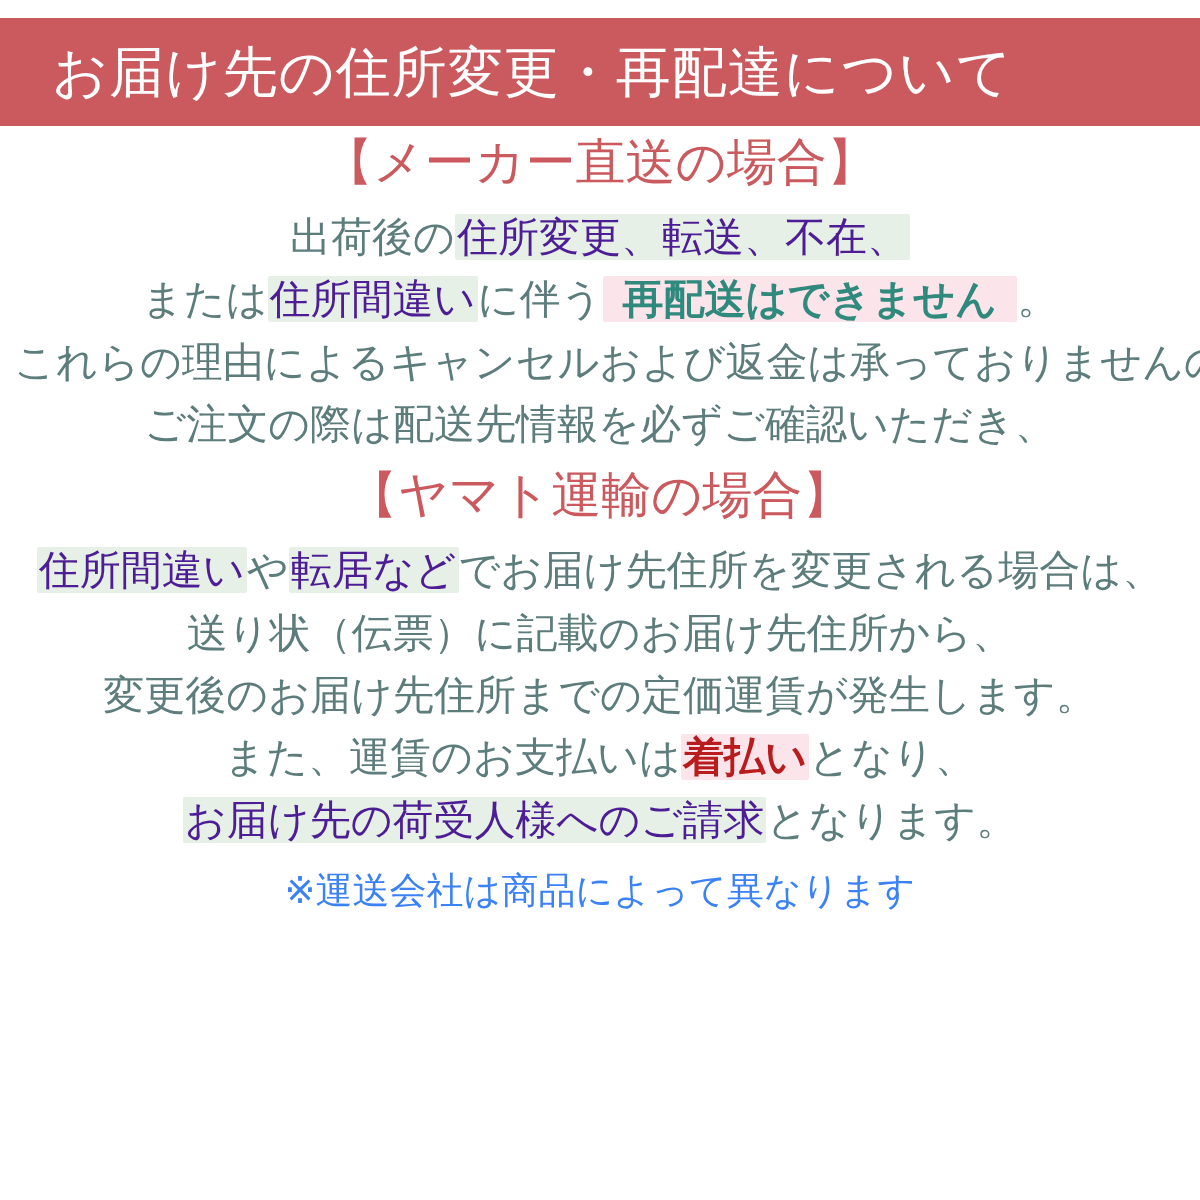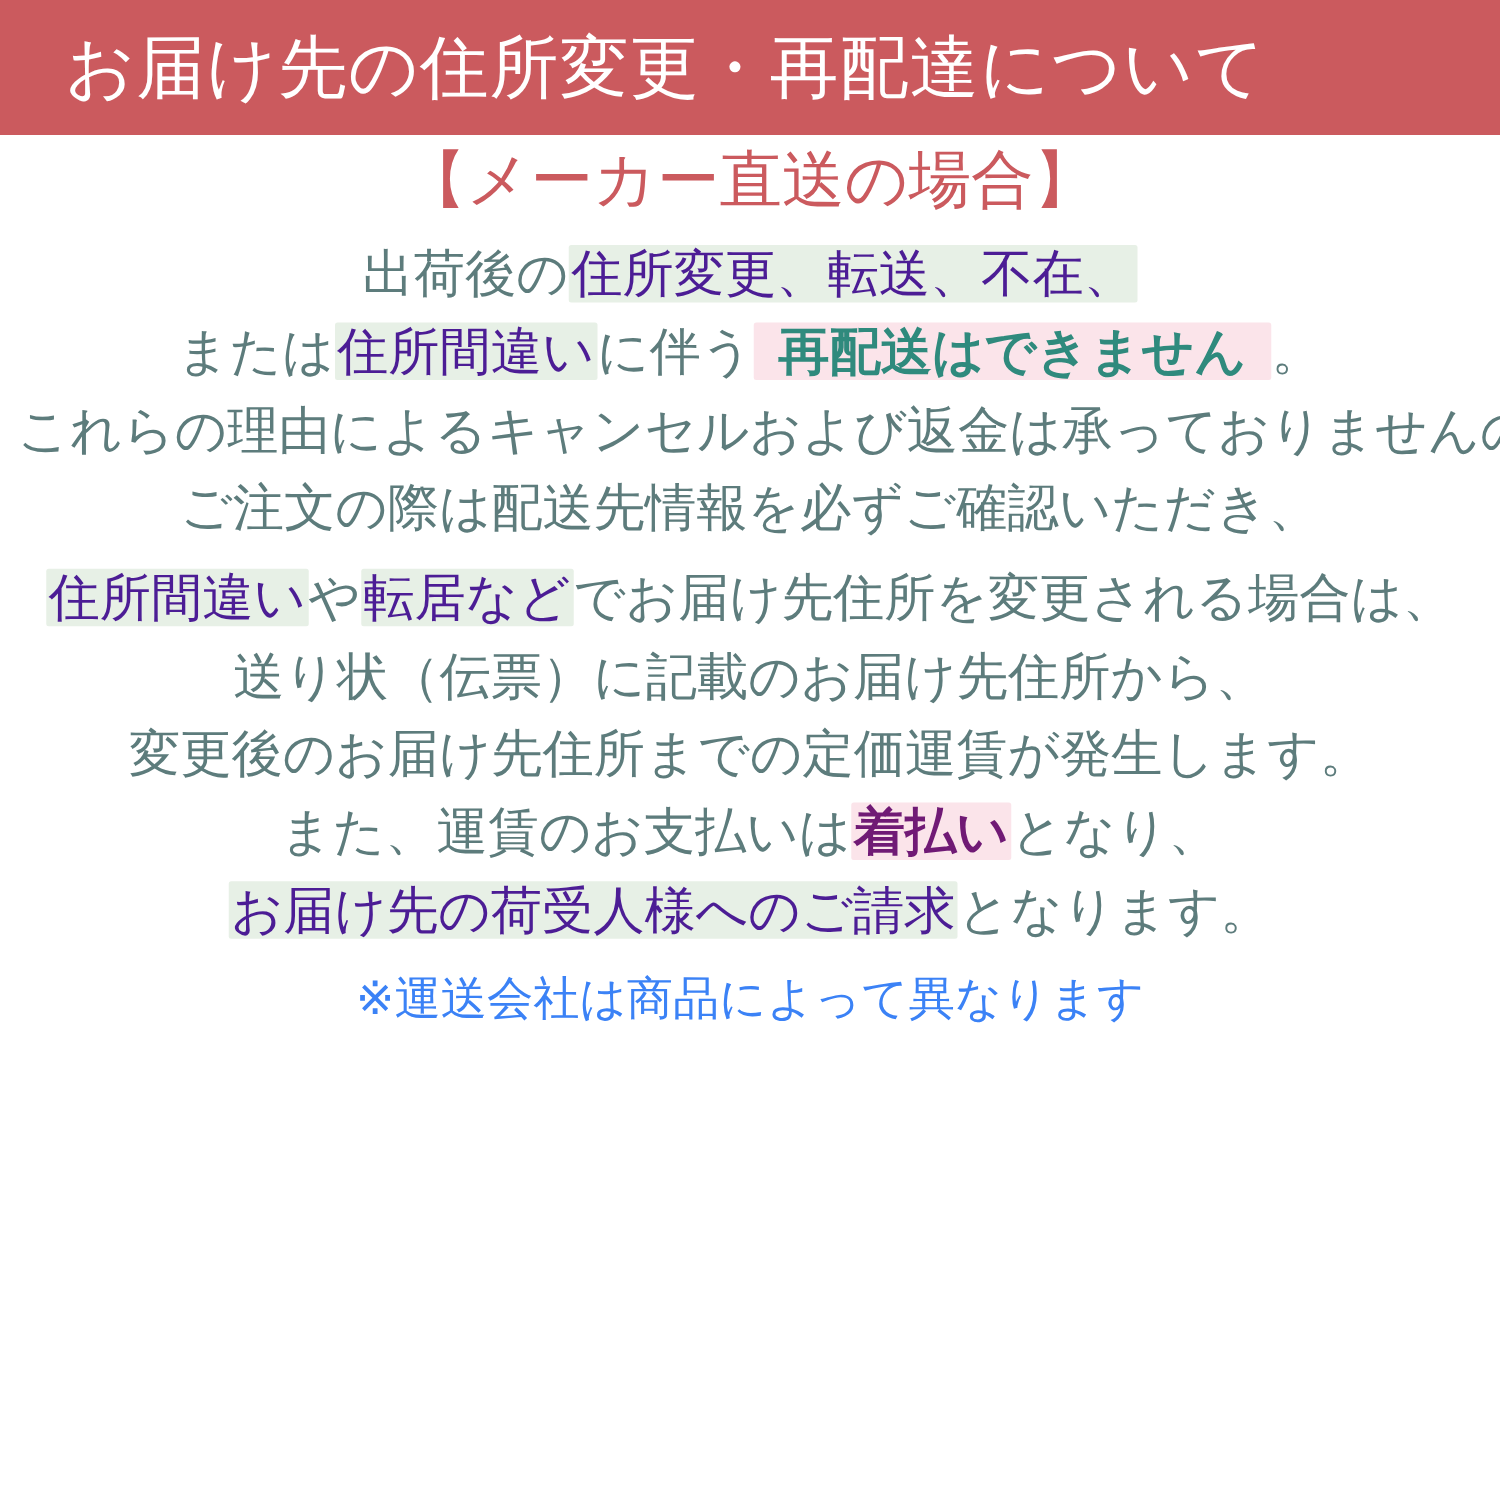--- a/index.html
+++ b/index.html
@@ -20,20 +20,21 @@
     box-sizing: border-box;
   }
   .header-band {
     width: 100%;
     height: 108px;
     background: #cb5a5e;
     display: flex;
     align-items: center;
     padding-left: 52px;
     box-sizing: border-box;
+    margin-top: 18px;
   }
   .header-band .header-title {
     color: #ffffff;
     font-size: 55px;
     letter-spacing: 1px;
     font-weight: normal;
     line-height: 1;
     white-space: nowrap;
   }
   .content {
@@ -63,21 +64,21 @@
     border-radius: 2px;
   }
   .hl-pink {
     color: #2f8a7d;
     background: #fbe4ea;
     font-weight: bold;
     padding: 0 20px;
     border-radius: 2px;
   }
   .hl-pink-red {
-    color: #701a75;
+    color: #b91c1c;
     background: #fbe4ea;
     font-weight: bold;
     padding: 0 2px;
     border-radius: 2px;
   }
   .note {
     color: #3b82f6;
     font-size: 37px;
     margin-top: 16px;
     line-height: 1.3;
@@ -107,20 +108,21 @@
       </p>
       <p class="para">
         <span>これらの理由によるキャンセルおよび返金は承っておりませんので、</span>
       </p>
       <p class="para">
         <span>ご注文の際は配送先情報を必ずご確認いただき、</span>
       </p>
     </div>
 
     <div class="block-2">
+      <div class="section-heading">【ヤマト運輸の場合】</div>
       <p class="para">
         <span class="hl-green">住所間違い</span><span>や</span><span class="hl-green">転居など</span><span>でお届け先住所を変更される場合は、</span>
       </p>
       <p class="para">
         <span>送り状（伝票）に記載のお届け先住所から、</span>
       </p>
       <p class="para">
         <span>変更後のお届け先住所までの定価運賃が発生します。</span>
       </p>
       <p class="para">

